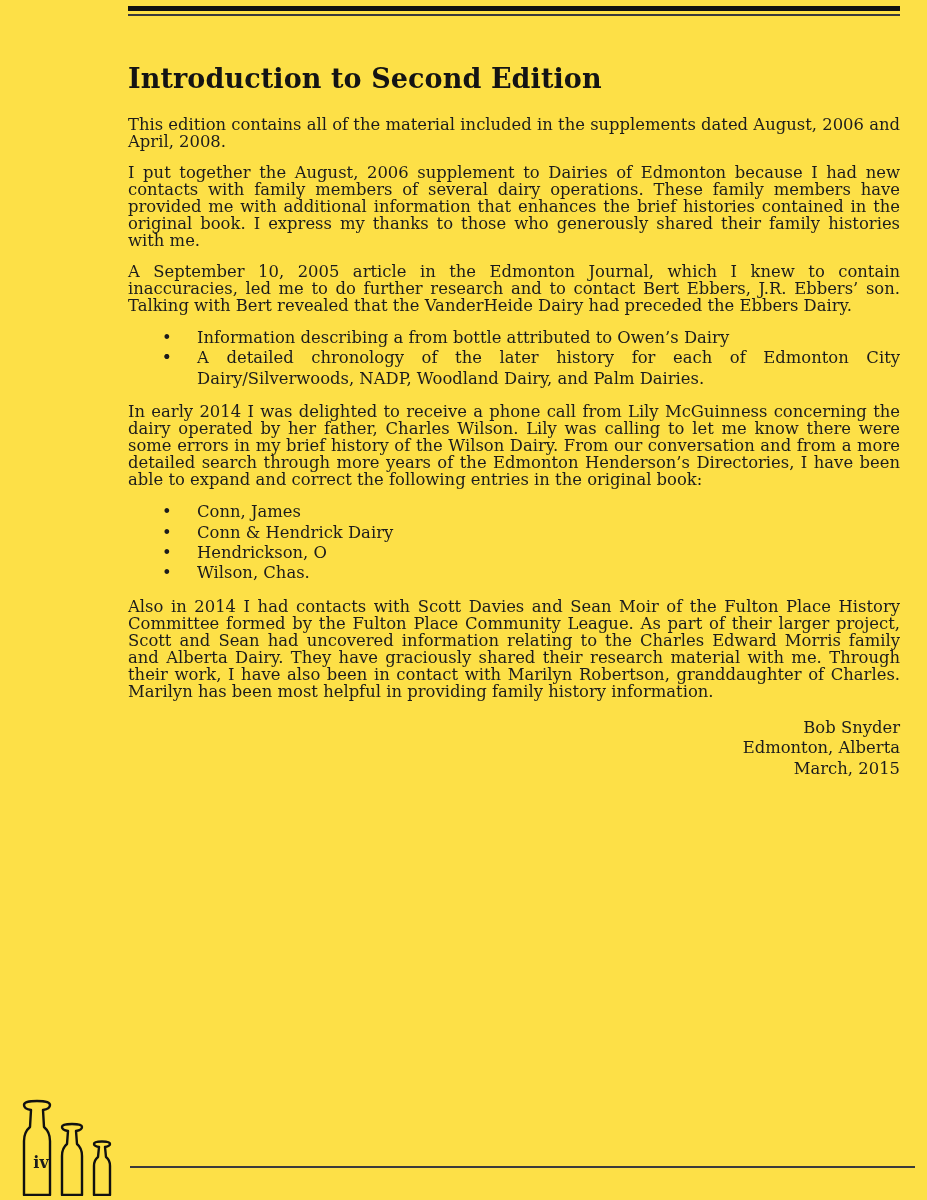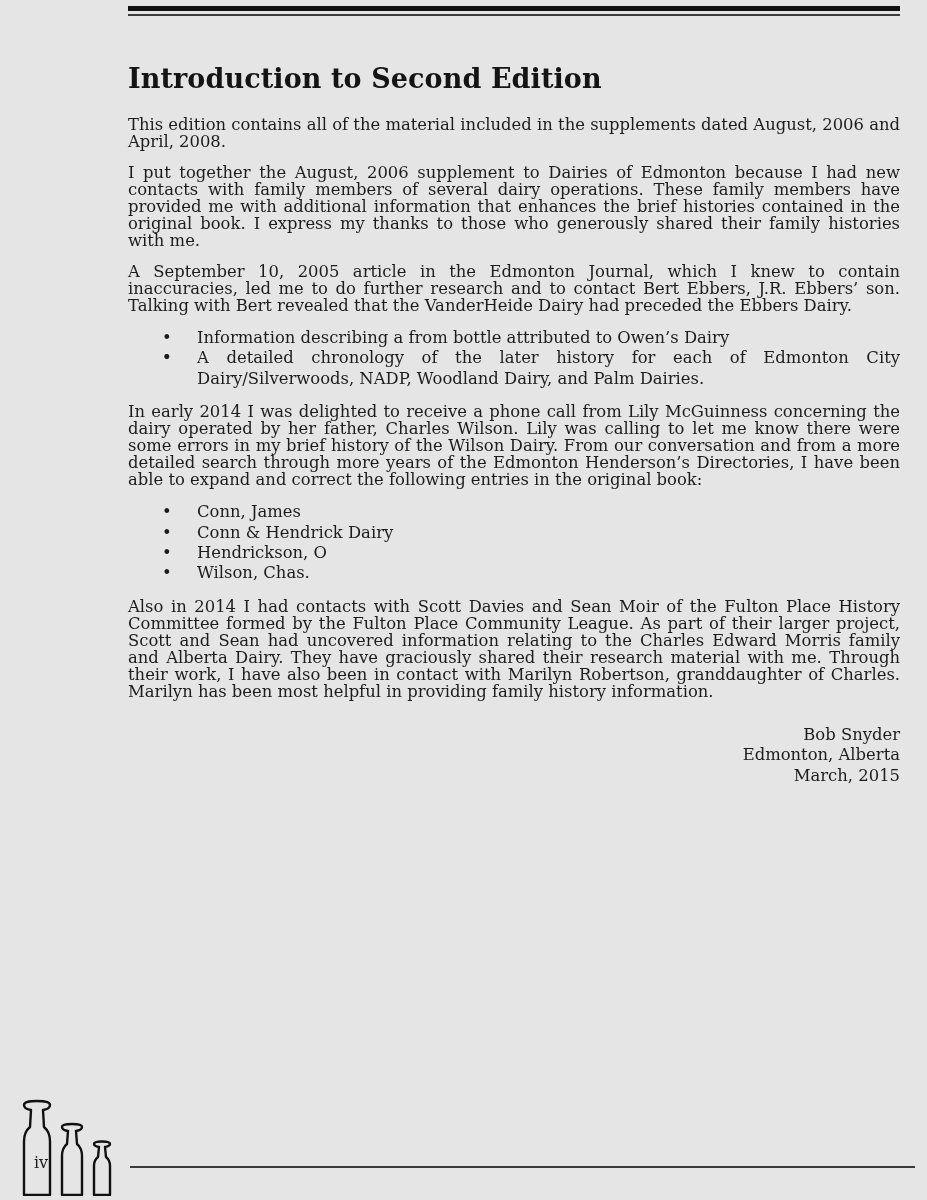--- a/index.html
+++ b/index.html
@@ -6,21 +6,21 @@
   html, body {
     margin: 0;
     padding: 0;
     background: #ffffff;
   }
 
   .page {
     position: relative;
     width: 927px;
     height: 1200px;
-    background: #e5e5e5;
+    background: #fde047;
     overflow: hidden;
     font-family: "DejaVu Serif", "Liberation Serif", serif;
     color: #1a1a1a;
   }
 
   
   .header-rules {
     position: absolute;
     left: 128px;
     top: 6px;
@@ -91,36 +91,37 @@
   ul.bullet-list.justified li {
     text-align: justify;
     text-justify: inter-word;
   }
   ul.bullet-list.plain li {
     text-align: left;
   }
 
   
   .signature {
-    margin-top: 25px;
+    margin-top: 18px;
     text-align: right;
   }
   .signature div {
     font-size: 16.4px;
     line-height: 20.4px;
     color: #1c1c1c;
   }
 
   
   .footer {
     position: absolute;
     left: 0;
     bottom: 0;
     width: 927px;
     height: 110px;
+    font-weight: bold;
   }
   .bottles {
     position: absolute;
     left: 10px;
     bottom: 4px;
   }
   .page-number {
     position: absolute;
     left: 22px;
     bottom: 28px;

